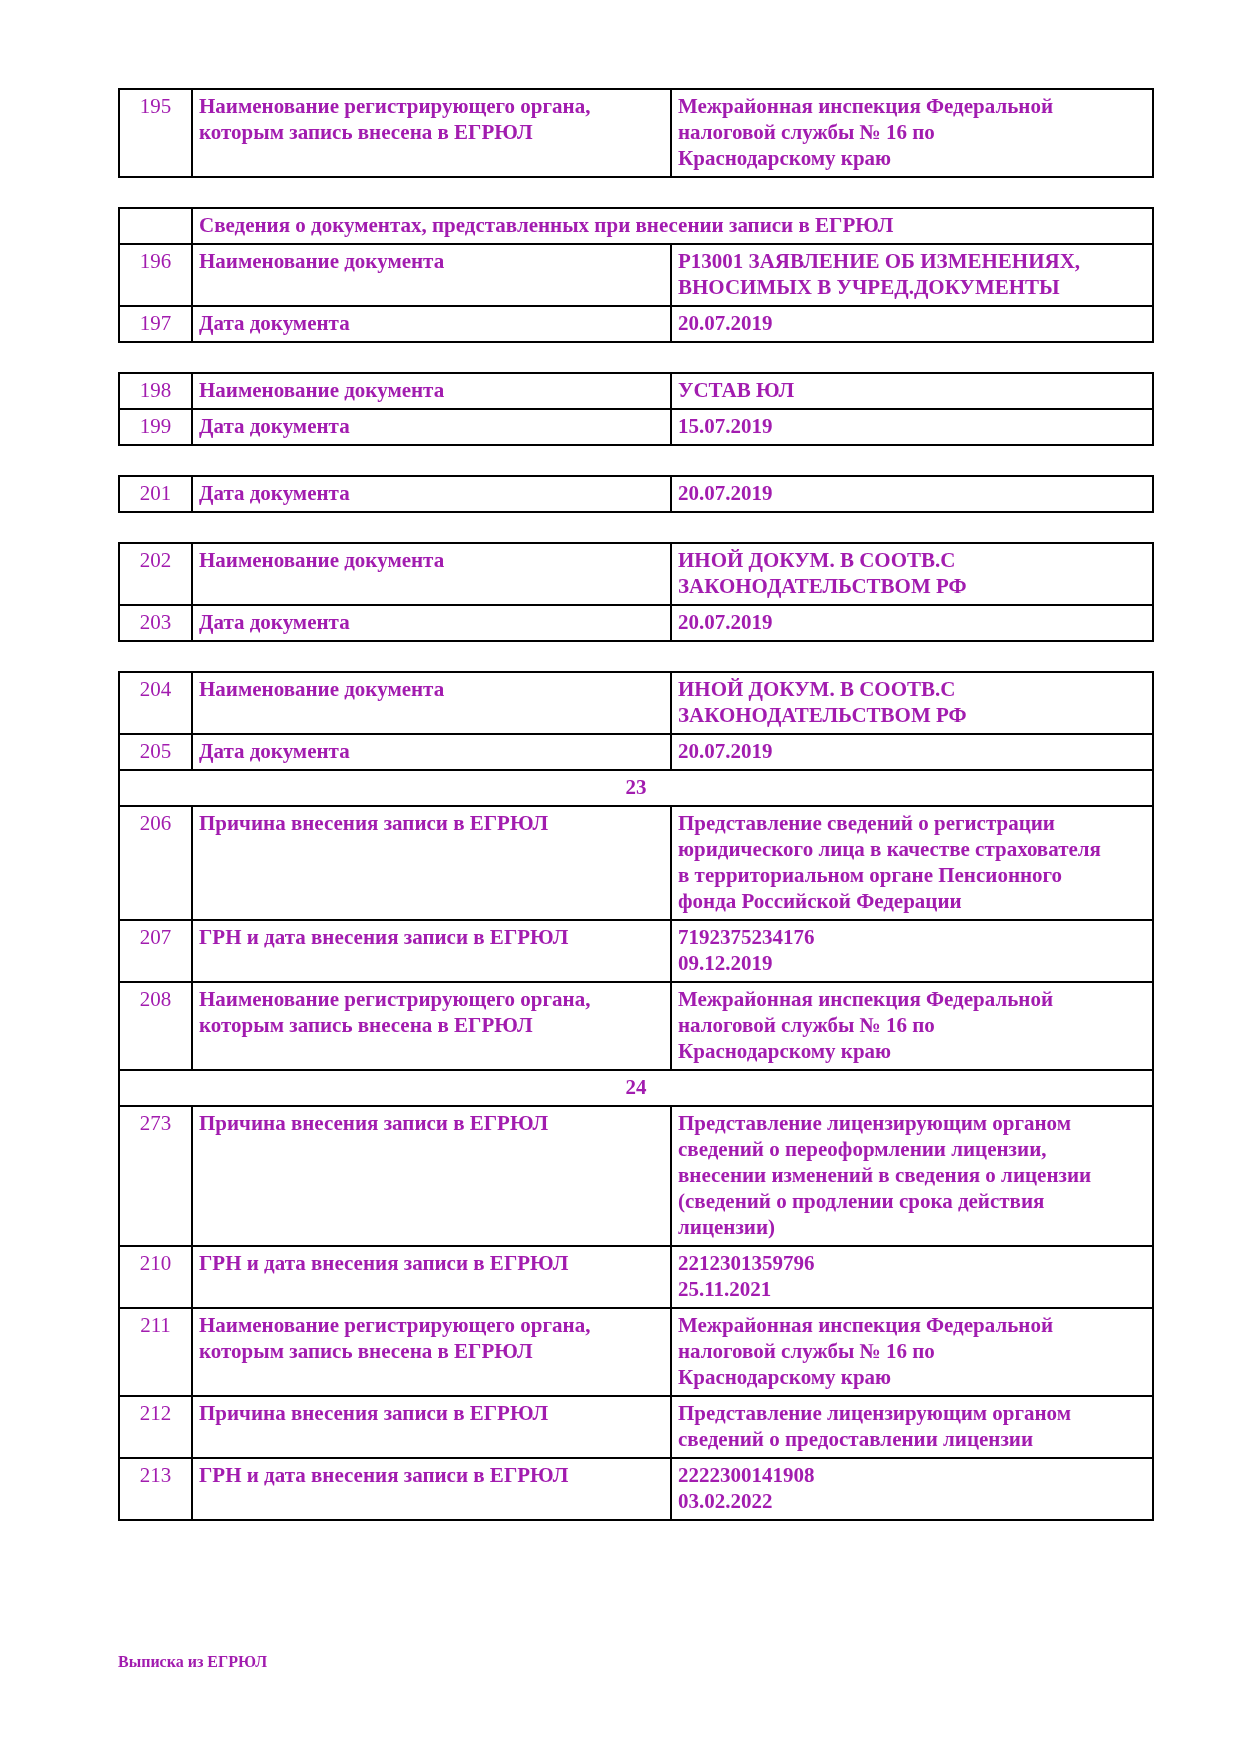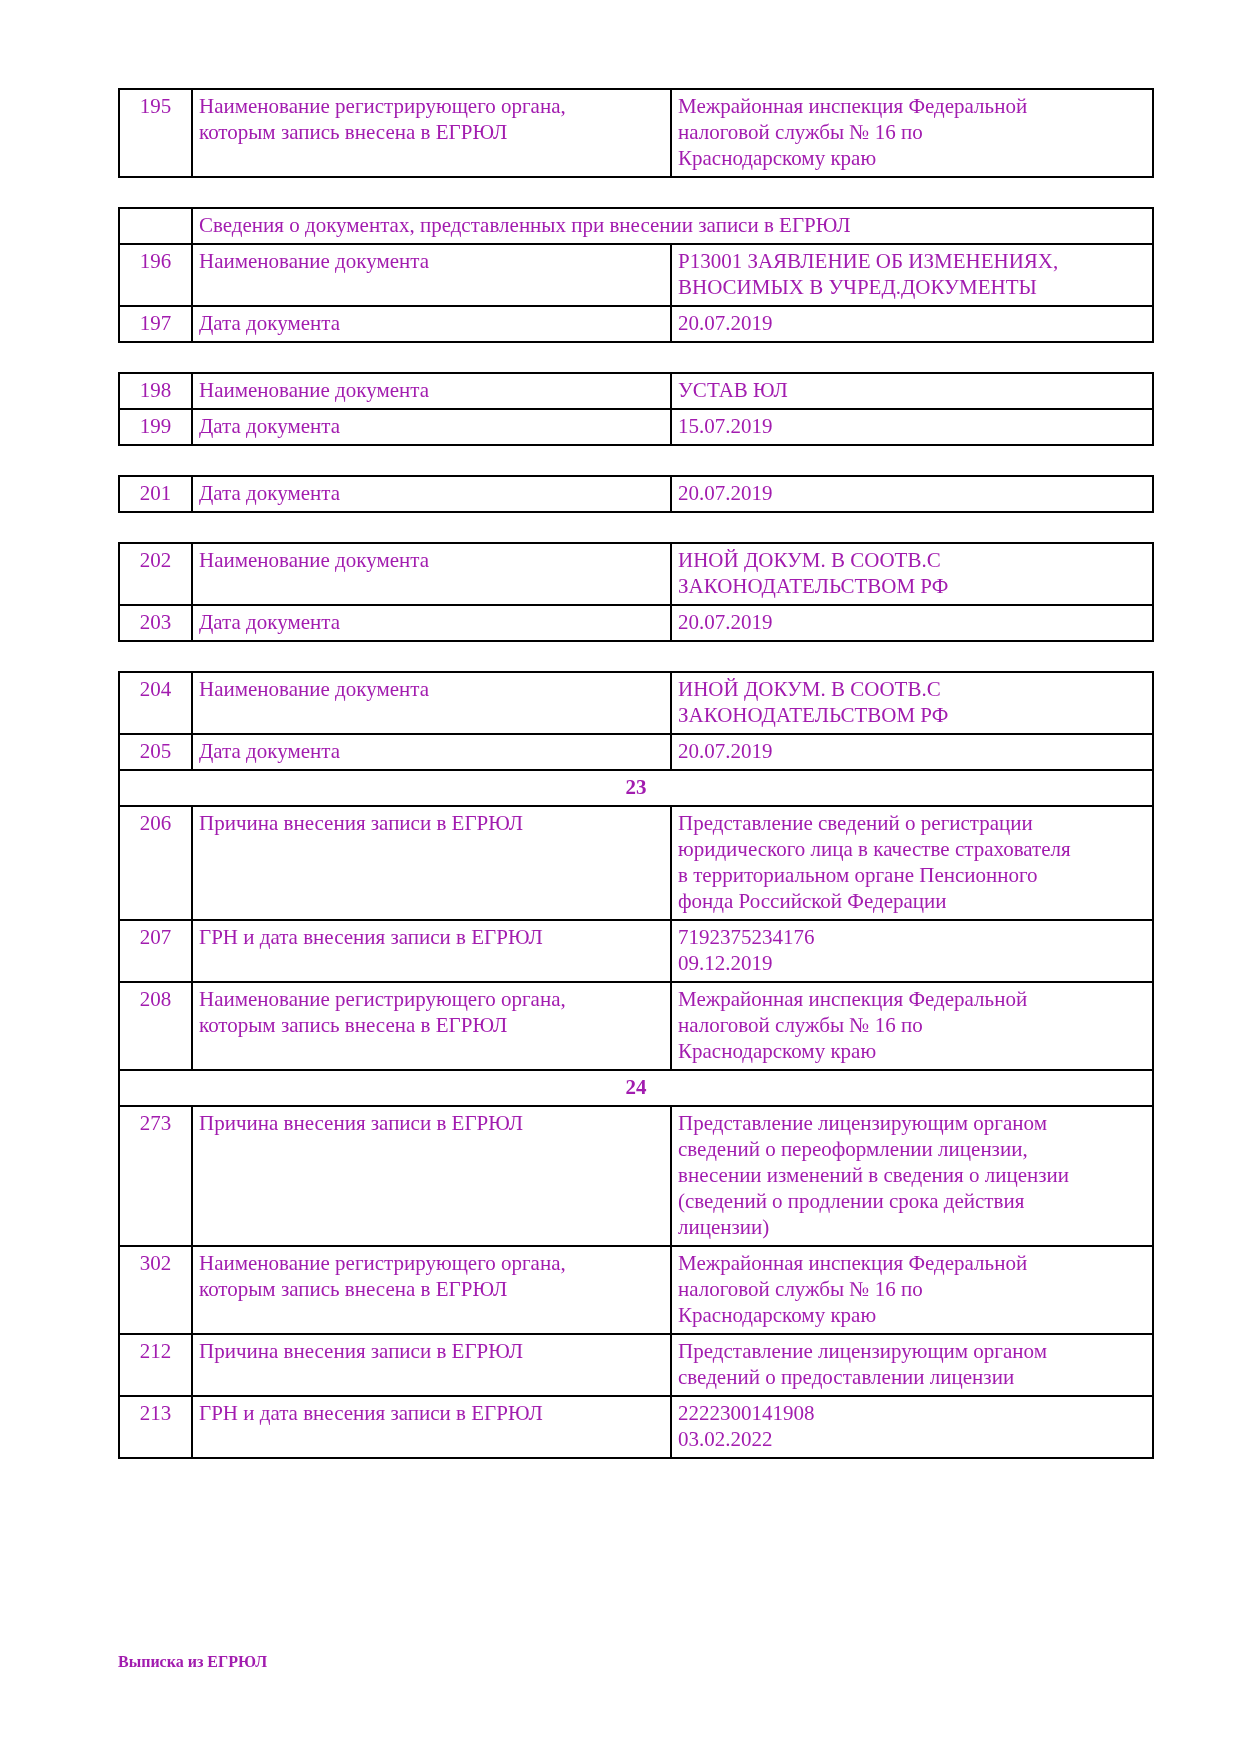--- a/index.html
+++ b/index.html
@@ -37,20 +37,21 @@
     padding: 3px 6px 5px 6px;
   }
   td.num {
     text-align: center;
     padding-left: 2px;
     padding-right: 2px;
   }
   td.label, td.value, td.subheader {
     white-space: pre-line;
     text-align: left;
+    font-weight: bold;
   }
   td.section-num {
     text-align: center;
     font-weight: bold;
     padding-top: 2px;
     padding-bottom: 2px;
   }
   .footer {
     position: absolute;
     left: 118px;
@@ -235,23 +236,29 @@
   <tr>
     <td class="num">273</td>
     <td class="label">Причина внесения записи в ЕГРЮЛ</td>
     <td class="value">Представление лицензирующим органом
 сведений о переоформлении лицензии,
 внесении изменений в сведения о лицензии
 (сведений о продлении срока действия
 лицензии)</td>
   </tr>
 
-
-  <tr>
-    <td class="num">302</td>
+  <tr>
+    <td class="num">210</td>
+    <td class="label">ГРН и дата внесения записи в ЕГРЮЛ</td>
+    <td class="value">2212301359796
+25.11.2021</td>
+  </tr>
+
+  <tr>
+    <td class="num">211</td>
     <td class="label">Наименование регистрирующего органа,
 которым запись внесена в ЕГРЮЛ</td>
     <td class="value">Межрайонная инспекция Федеральной
 налоговой службы № 16 по
 Краснодарскому краю</td>
   </tr>
 
 
   <tr>
     <td class="num">212</td>

